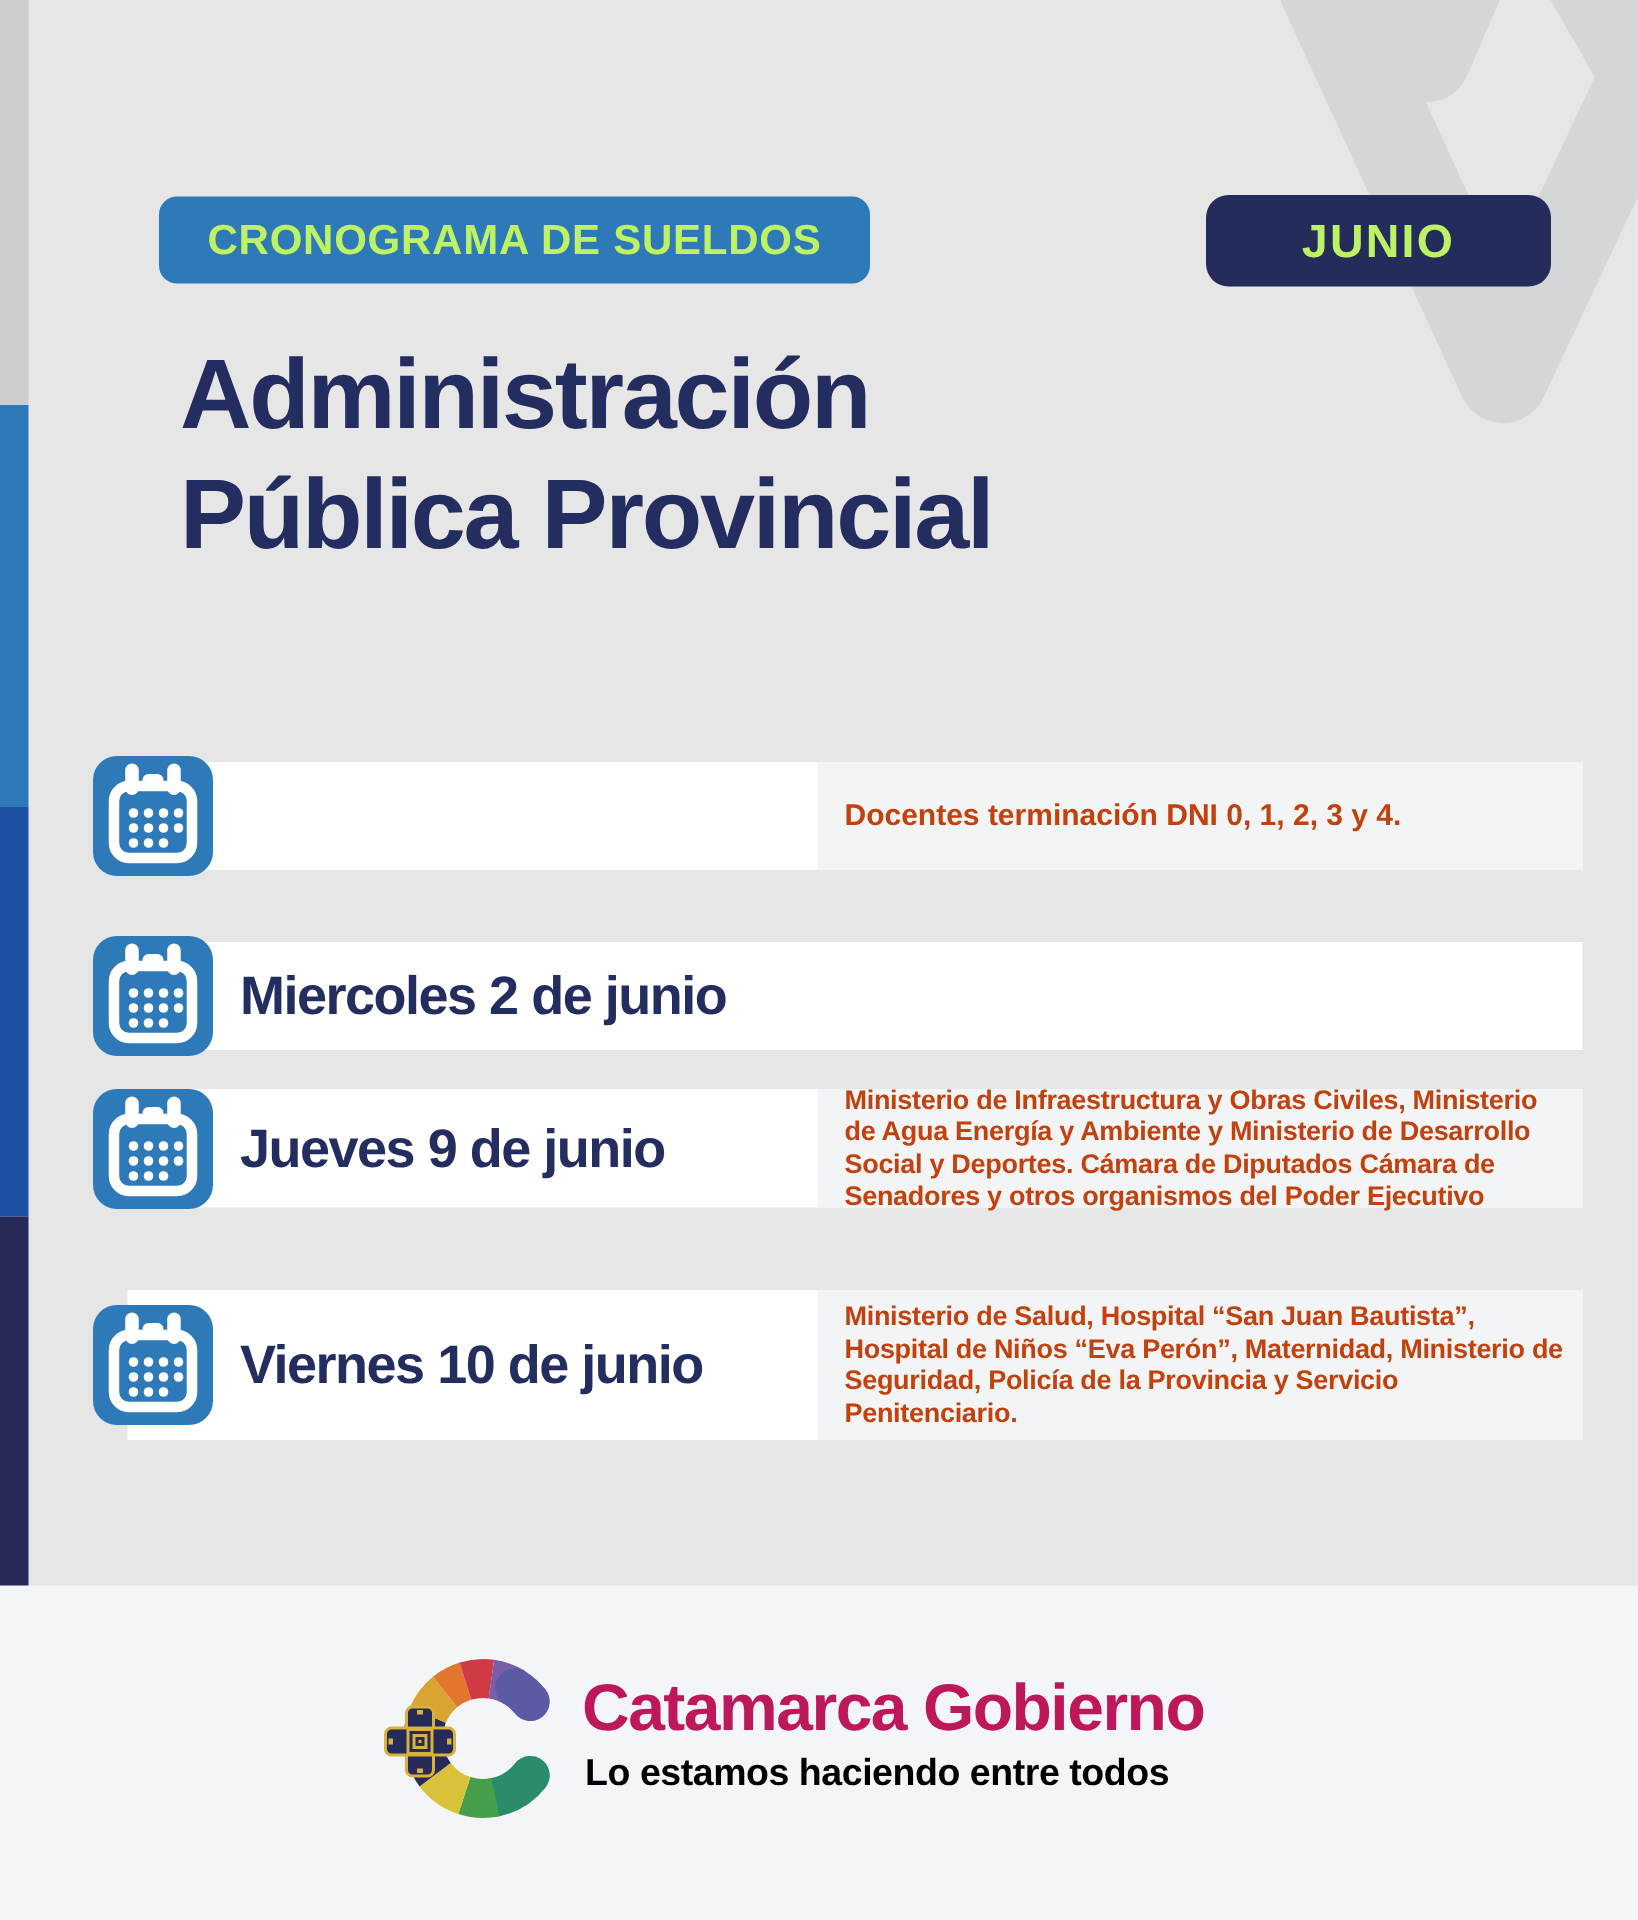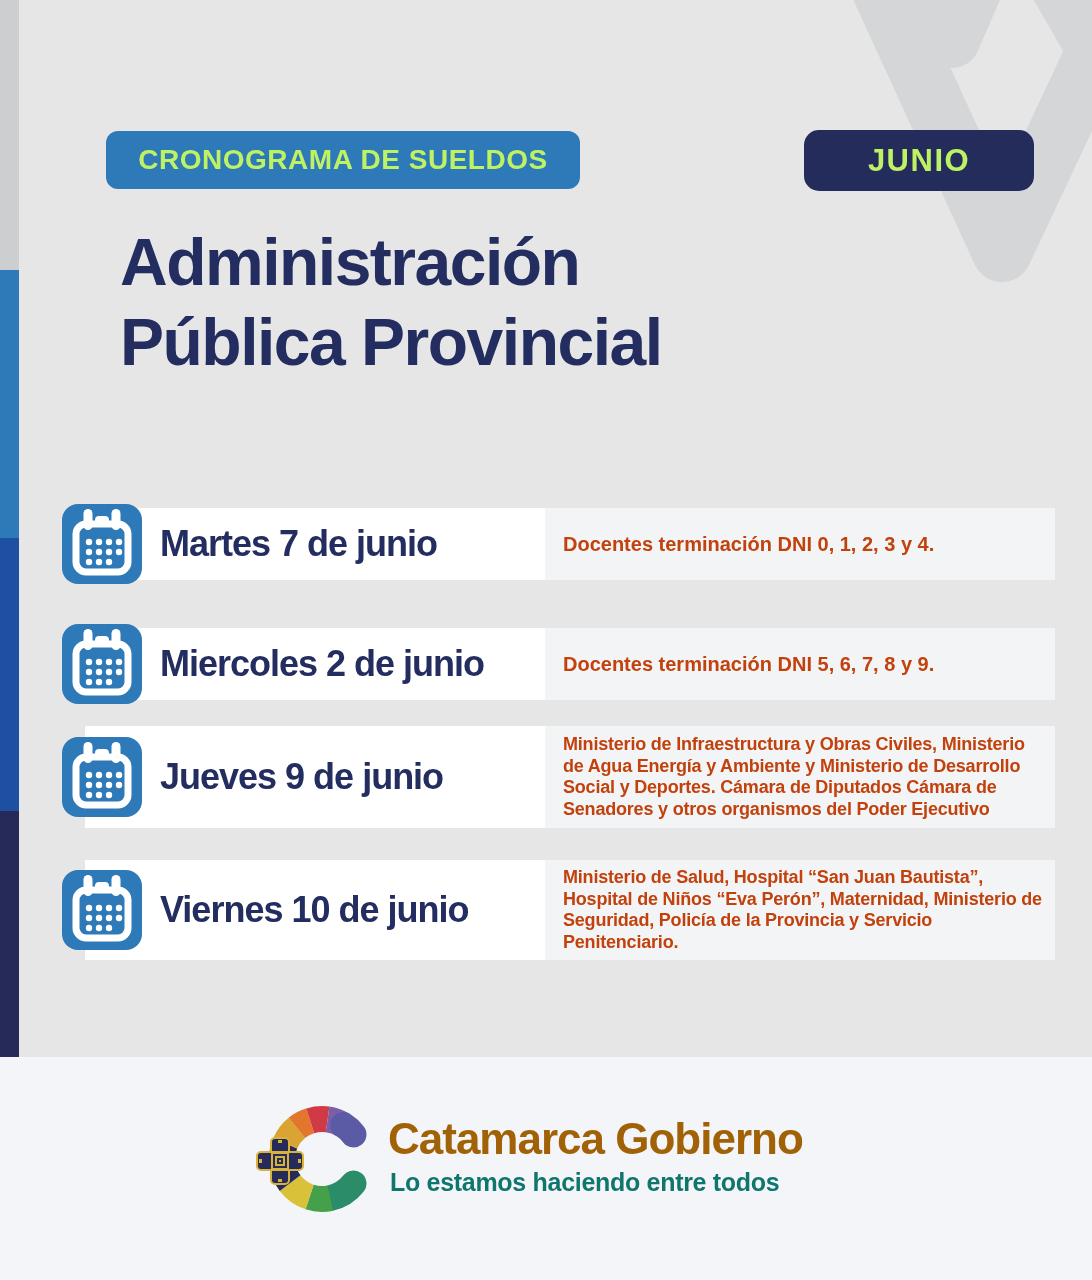--- a/index.html
+++ b/index.html
@@ -22,39 +22,39 @@
               border-radius:12px;font-size:28px;letter-spacing:.5px;}
   .badge-right{left:804px;top:130px;width:230px;height:61px;background:#232c5b;
                border-radius:15px;font-size:31px;letter-spacing:1.5px;}
   
   .title{position:absolute;left:120px;top:222px;color:#232d5f;font-weight:bold;
          font-size:66px;line-height:80px;letter-spacing:-1.5px;}
   
   .row{position:absolute;left:85px;width:970px;background:#ffffff;}
   .row.r1{top:508px;height:72px;}
   .row.r2{top:628px;height:72px;}
-  .row.r3{top:726px;height:102px;}
+  .row.r3{top:726px;height:79px;}
   .row.r4{top:860px;height:100px;}
   .row .desc{position:absolute;top:0;bottom:0;left:460px;right:0;background:#f3f4f6;
              display:flex;align-items:center;}
   .row .desc-text{padding:0 10px 0 18px;color:#c2410c;font-weight:bold;font-size:20px;}
   .row .desc-text.small{font-size:18px;line-height:21.5px;letter-spacing:-0.2px;}
   .row .day{position:absolute;left:75px;top:0;bottom:0;width:380px;display:flex;
             align-items:center;color:#232d5f;font-weight:bold;font-size:36px;
             letter-spacing:-1px;white-space:nowrap;}
   .cal{position:absolute;left:-23px;top:50%;transform:translateY(-50%);
        width:80px;height:80px;background:#2e79b8;border-radius:16px;
        display:flex;align-items:center;justify-content:center;}
   
   .footer{position:absolute;left:0;top:1057px;width:1092px;height:223px;background:#f4f5f8;}
   .logo-ring{position:absolute;left:269px;top:1106px;}
   .chakana{position:absolute;left:255px;top:1136px;}
-  .brand{position:absolute;left:388px;top:1114px;color:#a16207;font-weight:bold;
+  .brand{position:absolute;left:388px;top:1114px;color:#be185d;font-weight:bold;
          font-size:44px;letter-spacing:-1px;}
-  .tagline{position:absolute;left:390px;top:1168px;color:#0f766e;font-weight:bold;
+  .tagline{position:absolute;left:390px;top:1168px;color:#000000;font-weight:bold;
            font-size:25px;letter-spacing:-0.3px;}
 </style>
 </head>
 <body>
 
 <div class="page">
 
   <svg class="chevrons" width="1092" height="620" viewBox="0 0 1092 620">
     <path d="M845,-90 L1002,252 L1165,-95" fill="none" stroke="#d5d6d8" stroke-width="60" stroke-linejoin="round" stroke-linecap="round"></path>
     <path d="M880,-130 L952,40 L1026,-130" fill="none" stroke="#d5d6d8" stroke-width="56" stroke-linejoin="round" stroke-linecap="round"></path>
@@ -71,21 +71,20 @@
 
   <div class="title">
     <div>Administración</div>
     <div>Pública Provincial</div>
   </div>
 
   <div class="row r1">
     <div class="desc">
       <div class="desc-text">Docentes terminación DNI 0, 1, 2, 3 y 4.</div>
     </div>
-    <div class="day">Martes 7 de junio</div>
     <div class="cal">
       <svg width="80" height="80" viewBox="0 0 80 80">
         <rect x="14" y="20" width="52" height="48" rx="10" fill="none" stroke="#fff" stroke-width="7"></rect>
         <rect x="33" y="12" width="14" height="8" rx="4" fill="#fff"></rect>
         <rect x="21.5" y="5" width="9" height="21" rx="4.5" fill="#fff"></rect>
         <rect x="49.5" y="5" width="9" height="21" rx="4.5" fill="#fff"></rect>
         <g fill="#fff">
           <circle cx="27" cy="38" r="3.2"></circle>
             <circle cx="37" cy="38" r="3.2"></circle>
             <circle cx="47" cy="38" r="3.2"></circle>
@@ -96,23 +95,20 @@
             <circle cx="57" cy="48" r="3.2"></circle>
           <circle cx="27" cy="58" r="3.2"></circle>
             <circle cx="37" cy="58" r="3.2"></circle>
             <circle cx="47" cy="58" r="3.2"></circle>
         </g>
       </svg>
     </div>
   </div>
 
   <div class="row r2">
-    <div class="desc">
-      <div class="desc-text">Docentes terminación DNI 5, 6, 7, 8 y 9.</div>
-    </div>
     <div class="day">Miercoles 2 de junio</div>
     <div class="cal">
       <svg width="80" height="80" viewBox="0 0 80 80">
         <rect x="14" y="20" width="52" height="48" rx="10" fill="none" stroke="#fff" stroke-width="7"></rect>
         <rect x="33" y="12" width="14" height="8" rx="4" fill="#fff"></rect>
         <rect x="21.5" y="5" width="9" height="21" rx="4.5" fill="#fff"></rect>
         <rect x="49.5" y="5" width="9" height="21" rx="4.5" fill="#fff"></rect>
         <g fill="#fff">
           <circle cx="27" cy="38" r="3.2"></circle>
             <circle cx="37" cy="38" r="3.2"></circle>

